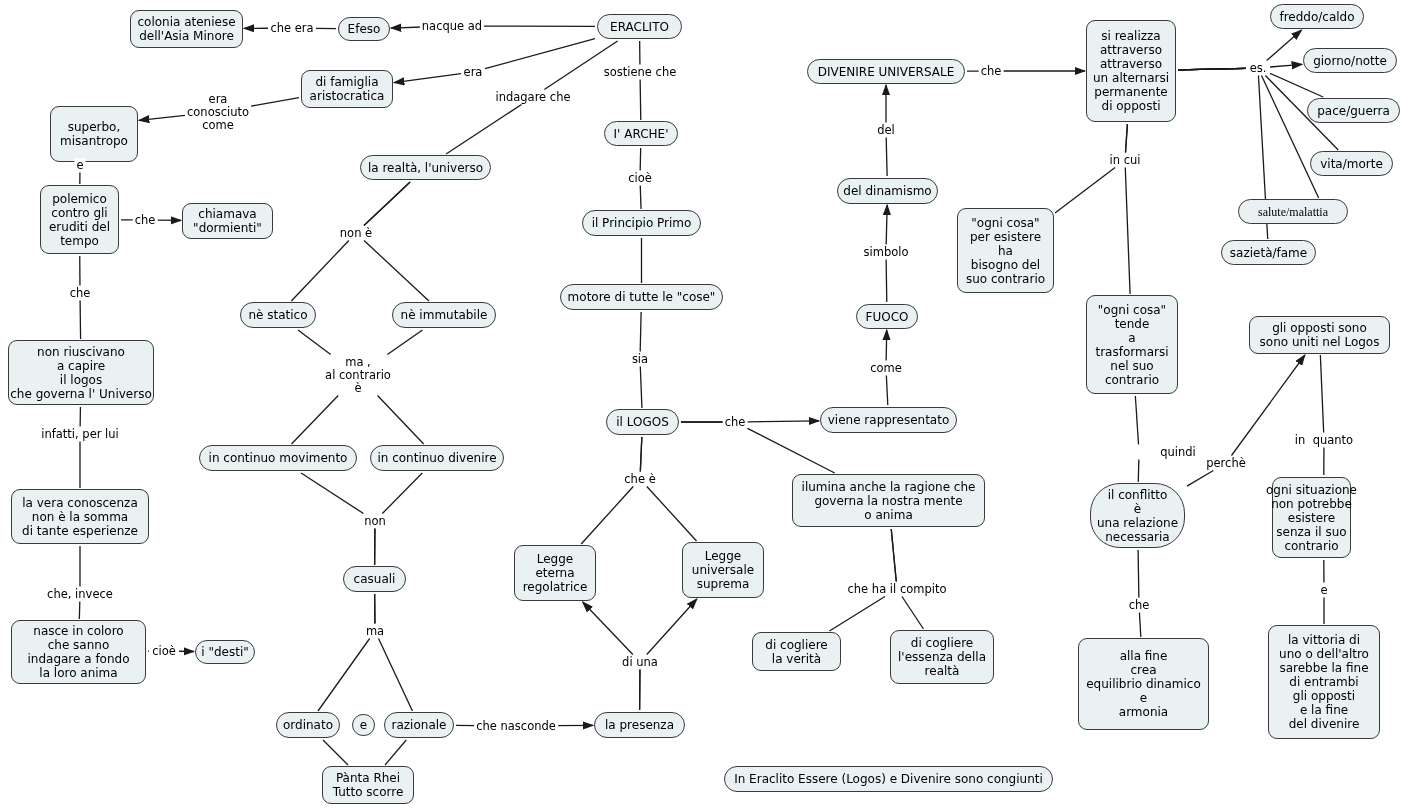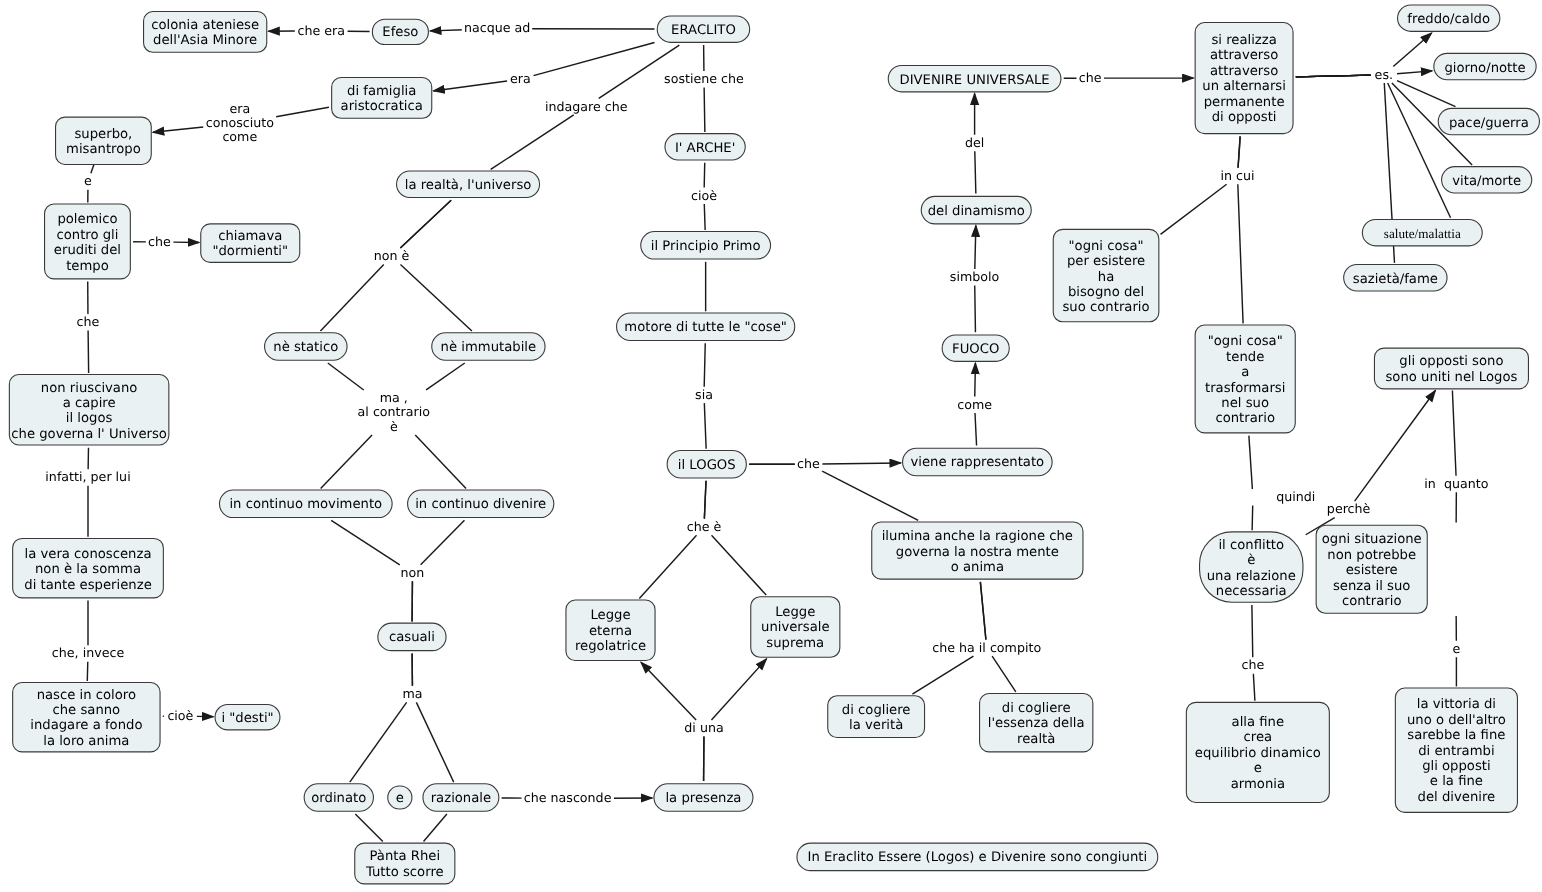--- a/index.html
+++ b/index.html
@@ -173,21 +173,21 @@
         <line x1="1258.4268292682927" y1="75.5" x2="1267.7317073170732" y2="239" stroke="#1a1a1a" stroke-width="1.3"></line>
       </g>
   </svg>
   <div id="node-layer">
       <div class="node" style="left: 130px; top: 10px; width: 113px; height: 38px;">colonia ateniese
 dell'Asia Minore</div>
       <div class="node round" style="left: 338px; top: 17px; width: 52px; height: 24px;">Efeso</div>
       <div class="node round" style="left: 597px; top: 14px; width: 85px; height: 25px;">ERACLITO</div>
       <div class="node" style="left: 301px; top: 70px; width: 92px; height: 38px;">di famiglia
 aristocratica</div>
-      <div class="node" style="left: 50px; top: 106px; width: 88px; height: 44px;">superbo,
+      <div class="node" style="left: 50px; top: 106px; width: 88px; height: 56px;">superbo,
 misantropo</div>
       <div class="node" style="left: 40px; top: 185px; width: 79px; height: 69px;">polemico
 contro gli
 eruditi del
 tempo</div>
       <div class="node" style="left: 182px; top: 203px; width: 91px; height: 36px;">chiamava
 "dormienti"</div>
       <div class="node" style="left: 8px; top: 340px; width: 146px; height: 65px;">non riuscivano
 a capire
 il logos
@@ -255,21 +255,21 @@
 è
 una relazione
 necessaria</div>
       <div class="node" style="left: 1078px; top: 638px; width: 131px; height: 92px;">alla fine
 crea
 equilibrio dinamico
 e
 armonia</div>
       <div class="node" style="left: 1249px; top: 316px; width: 141px; height: 38px;">gli opposti sono
 sono uniti nel Logos</div>
-      <div class="node" style="left: 1196px; top: 477px; width: 102px; height: 81px;">ogni situazione
+      <div class="node" style="left: 1272px; top: 477px; width: 79px; height: 81px;">ogni situazione
 non potrebbe
 esistere
 senza il suo
 contrario</div>
       <div class="node" style="left: 1268px; top: 625px; width: 112px; height: 114px;">la vittoria di
 uno o dell'altro
 sarebbe la fine
 di entrambi
 gli opposti
 e la fine

